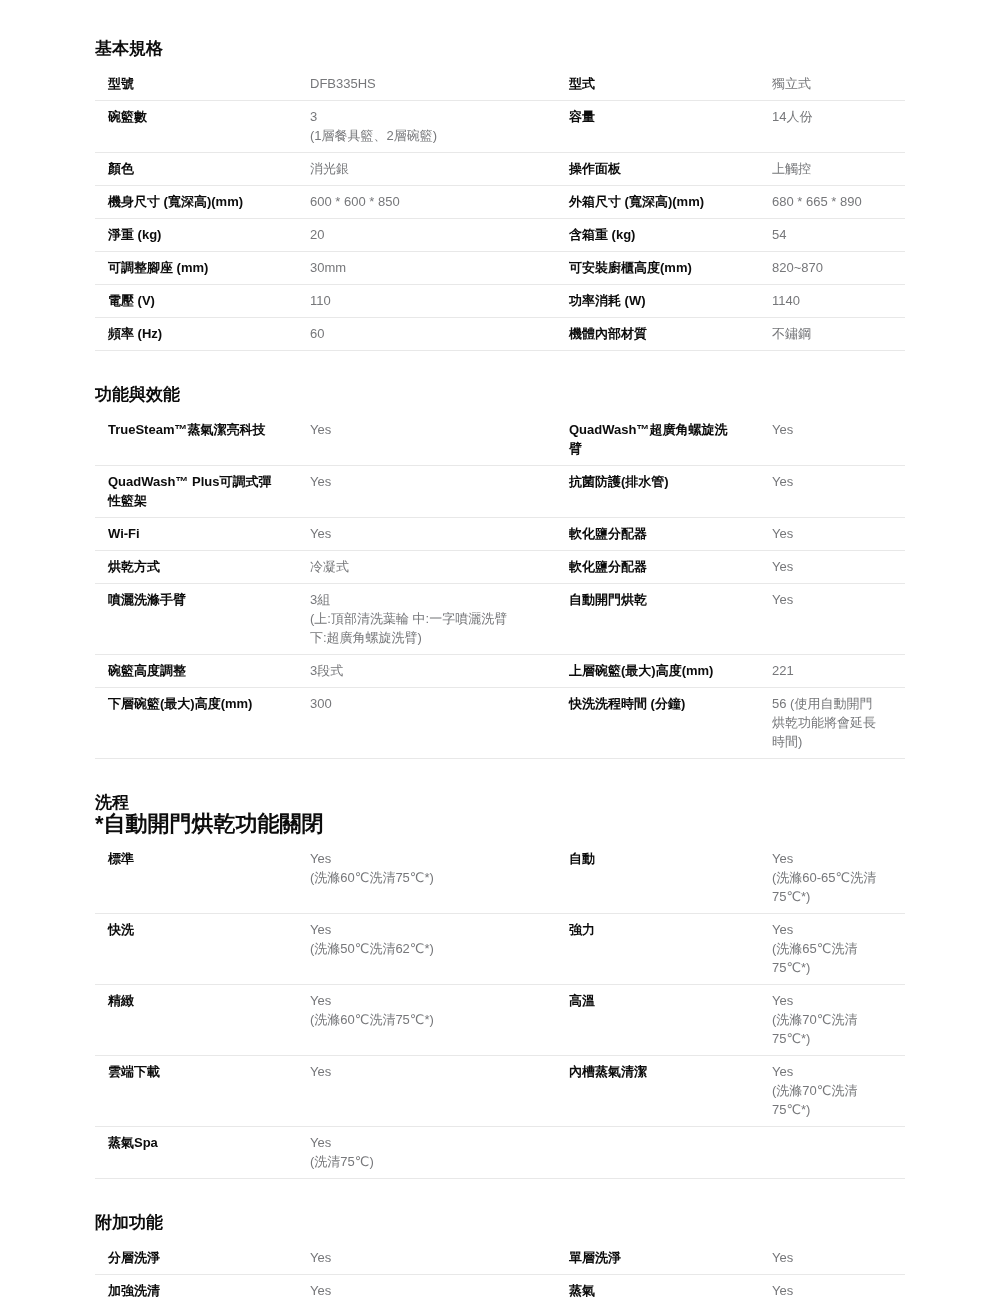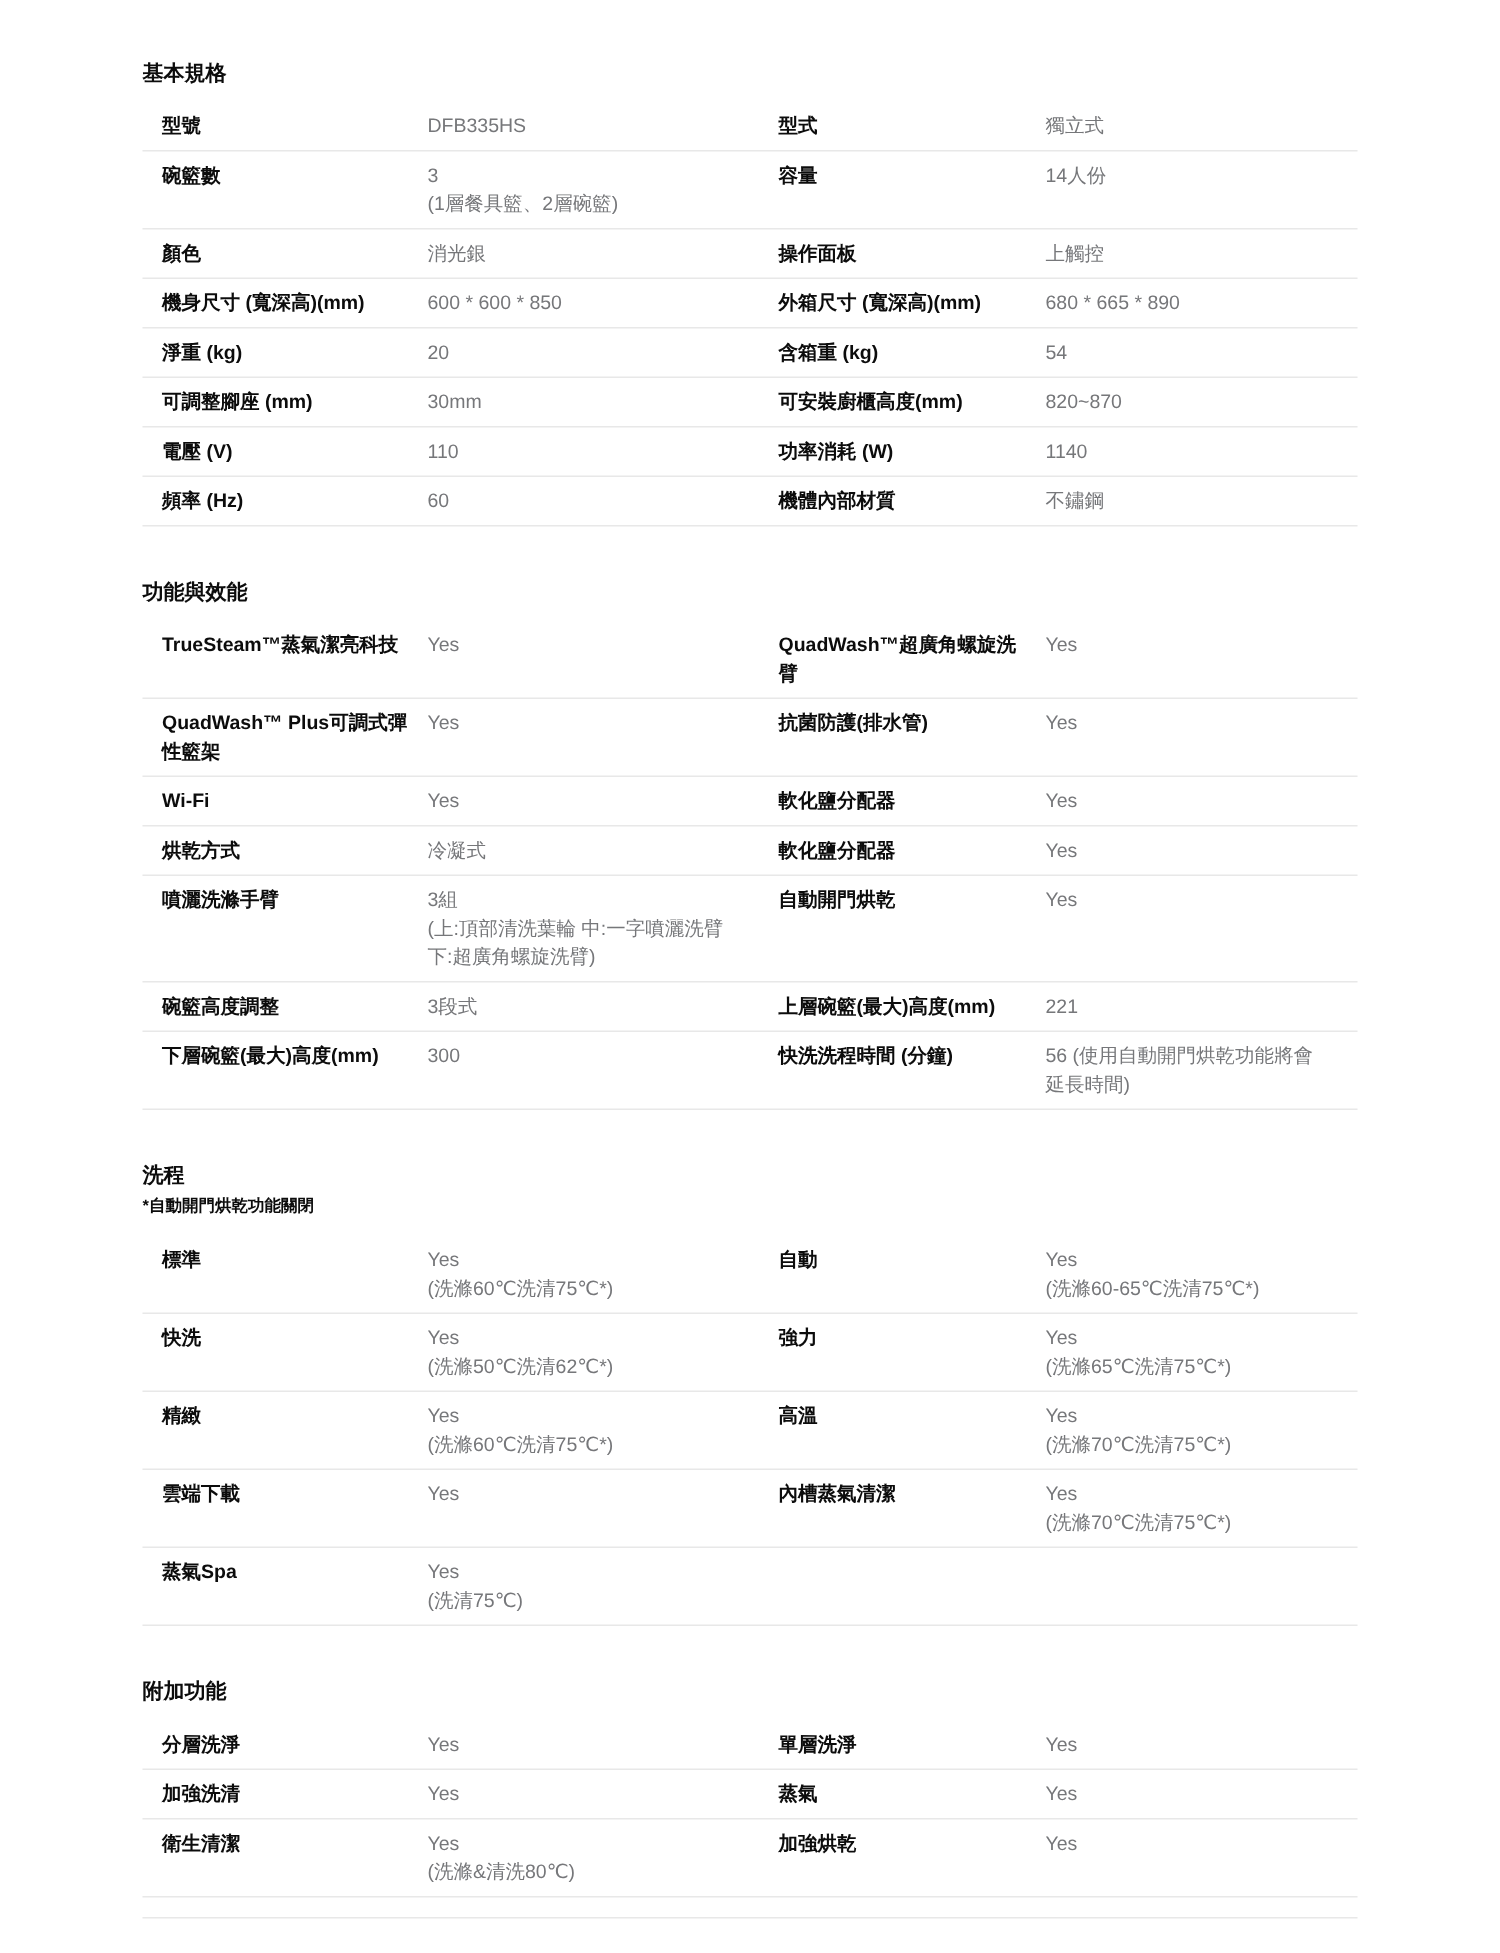--- a/index.html
+++ b/index.html
@@ -14,38 +14,39 @@
     min-height: 1302px;
     margin: 0 auto;
     padding: 38px 95px 42px 95px;
     background: #ffffff;
   }
   .spec-section { margin: 0 0 33px 0; }
   .spec-section:last-child { margin-bottom: 0; }
   .section-head { margin: 0 0 9px 0; }
   .section-title {
     margin: 0;
-    font-size: 14px;
+    font-size: 17px;
     font-weight: 700;
     color: #0c0c0c;
     line-height: 21px;
   }
   .section-note {
-    font-size: 11px;
+    font-size: 22px;
     font-weight: 700;
     color: #0c0c0c;
     line-height: 21px;
   }
   .spec-table { width: 810px; }
   .spec-row {
     display: grid;
     grid-template-columns: 177px 234px 178px 1fr;
     align-items: start;
     padding: 6px 0 7px 13px;
     border-bottom: 1px solid #e8e8e8;
+    gap: 25px;
   }
   .spec-label {
     font-size: 13px;
     font-weight: 700;
     color: #0c0c0c;
     line-height: 19px;
     padding-right: 12px;
     white-space: pre-line;
   }
   .spec-value {

